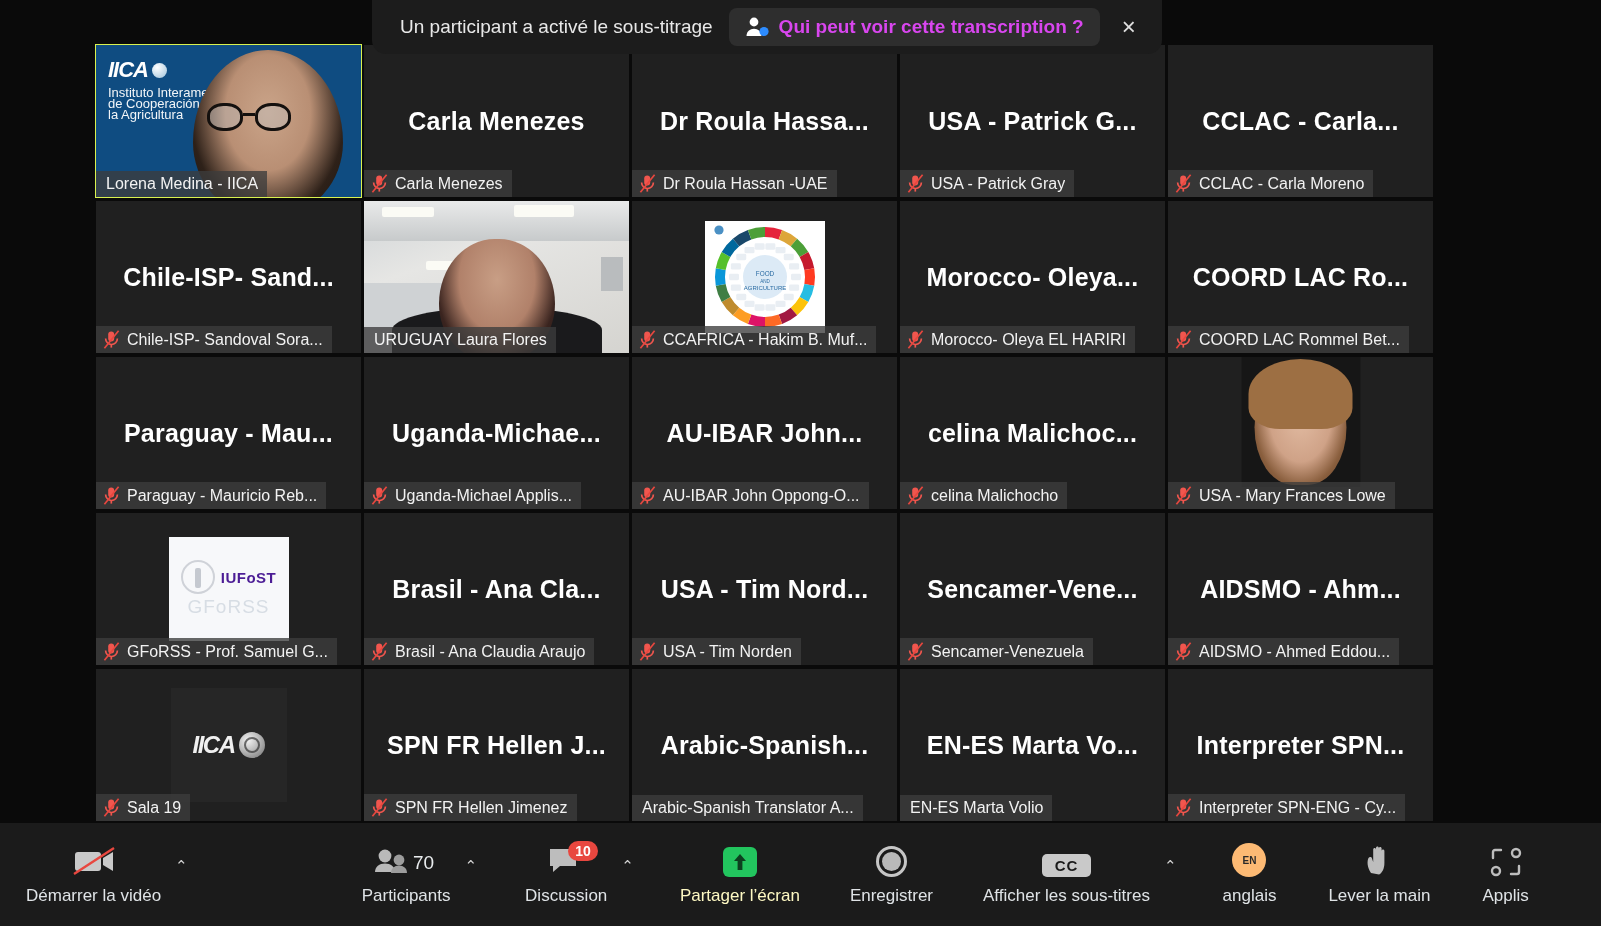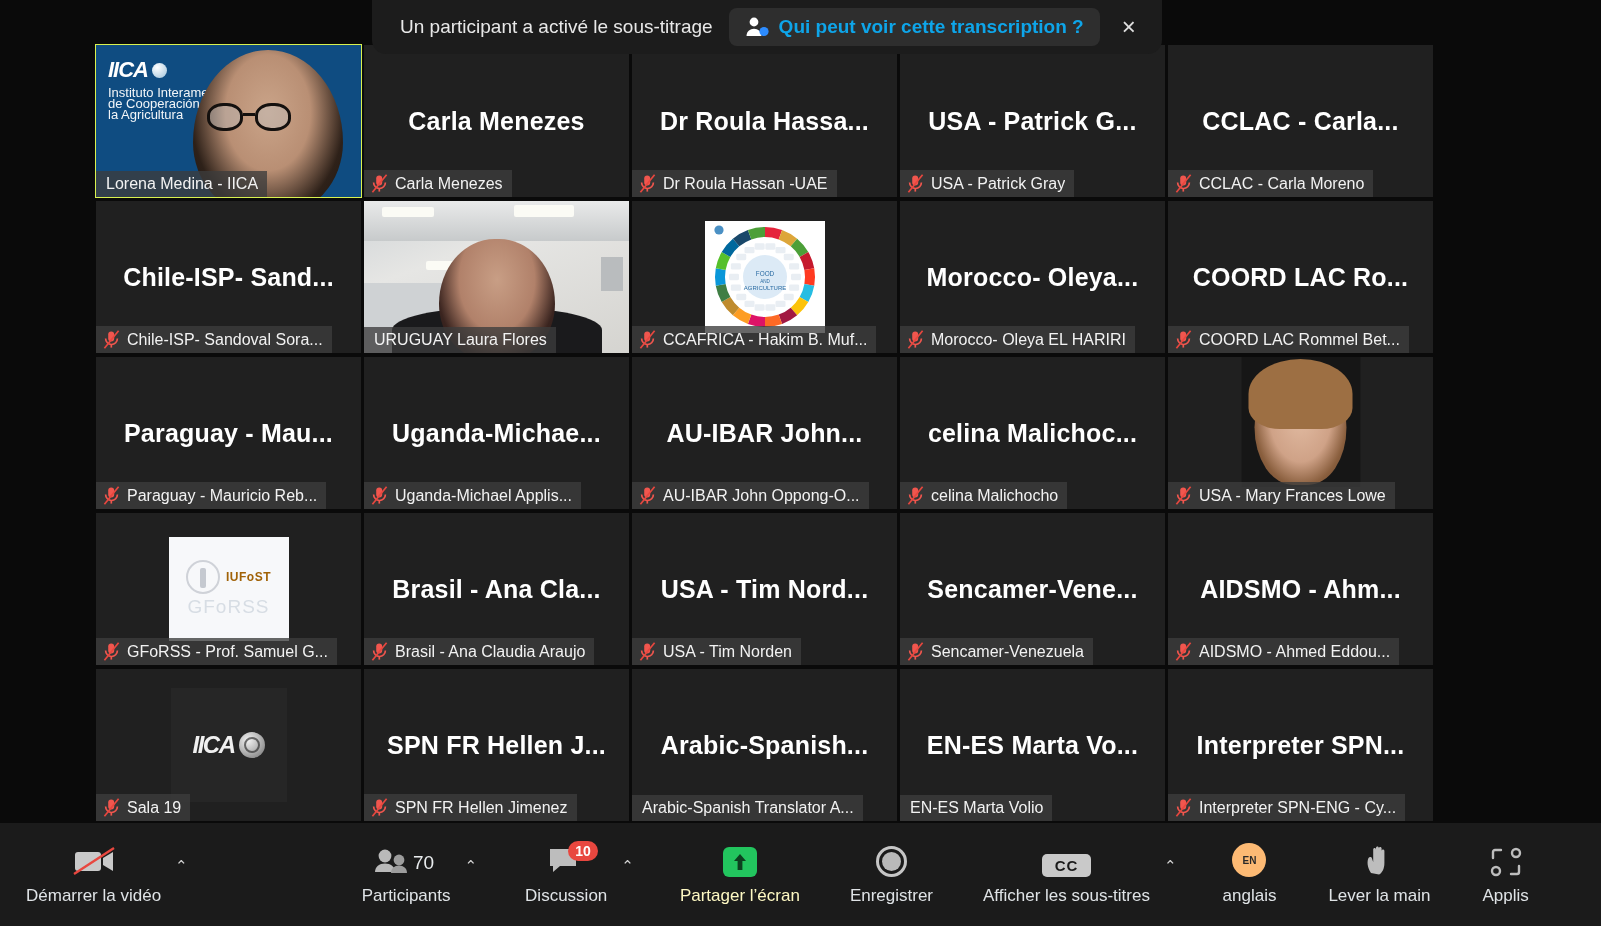--- a/index.html
+++ b/index.html
@@ -16,21 +16,21 @@
     position: absolute; left: 372px; top: 0; width: 790px; height: 54px;
     background: #1c1c1c; border-radius: 0 0 14px 14px;
     display: flex; align-items: center; gap: 16px; padding: 0 18px 0 28px;
     z-index: 40;
   }
   .banner-text { color: #e8e8e8; font-size: 19px; white-space: nowrap; }
   .banner-pill {
     display: flex; align-items: center; gap: 10px;
     background: #2e2e2e; border-radius: 8px; padding: 8px 16px;
   }
-  .banner-pill-label { color: #0ea5e9; font-size: 19px; font-weight: bold; white-space: nowrap; }
+  .banner-pill-label { color: #d946ef; font-size: 19px; font-weight: bold; white-space: nowrap; }
   .banner-close { color: #e0e0e0; font-size: 24px; line-height: 1; margin-left: 6px; cursor: pointer; }
   .person-add-icon { width: 24px; height: 22px; display: block; }
 
   
   .grid {
     position: absolute; left: 96px; top: 45px;
     width: 1340px; height: 778px;
     display: grid;
     grid-template-columns: repeat(5, 267px);
     grid-template-rows: repeat(5, 153px);
@@ -113,21 +113,21 @@
   }
 
   .white-logo-box {
     position: absolute; left: 50%; top: 50%; transform: translate(-50%,-50%);
     width: 120px; height: 104px; background: #f7f8fa;
     display: flex; flex-direction: column; align-items: center; justify-content: center; gap: 2px;
   }
   .iufost-row { display: flex; align-items: center; gap: 6px; }
   .iufost-seal { width: 34px; height: 34px; border: 2px solid #cfd2d8; border-radius: 50%; position: relative; }
   .iufost-seal::after { content:""; position:absolute; left:50%; top:6px; transform:translateX(-50%); width:6px; height:20px; background:#c5c9d0; border-radius:2px; }
-  .iufost-text { color: #a16207; font-size: 12px; font-weight: bold; letter-spacing: .5px; }
+  .iufost-text { color: #4c1d95; font-size: 15px; font-weight: bold; letter-spacing: .5px; }
   .gforss-text { color: #d7dde4; font-size: 19px; font-weight: normal; letter-spacing: 1px; }
 
   .fao-wheel-box {
     position: absolute; left: 50%; top: 50%; transform: translate(-50%,-50%);
     width: 120px; height: 112px; background: #ffffff;
   }
 
   .iica-dark-logo {
     position: absolute; left: 50%; top: 50%; transform: translate(-50%,-50%);
     width: 116px; height: 114px; background: #262626;

